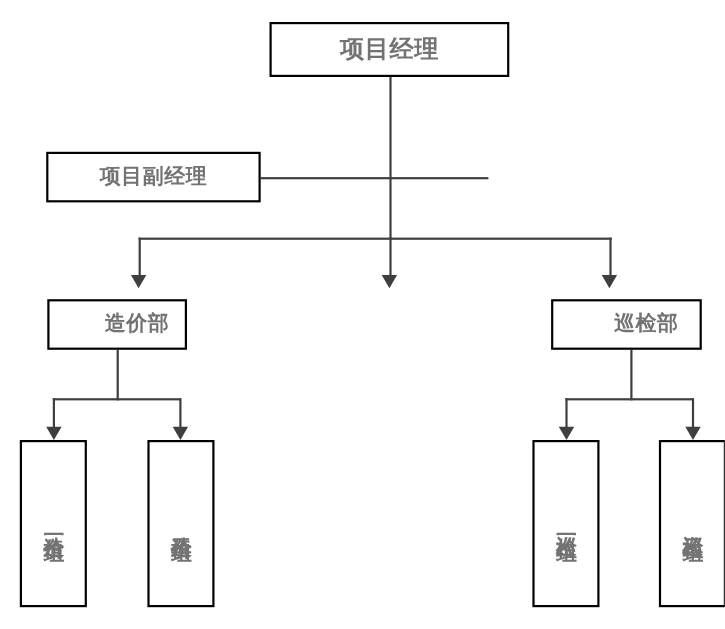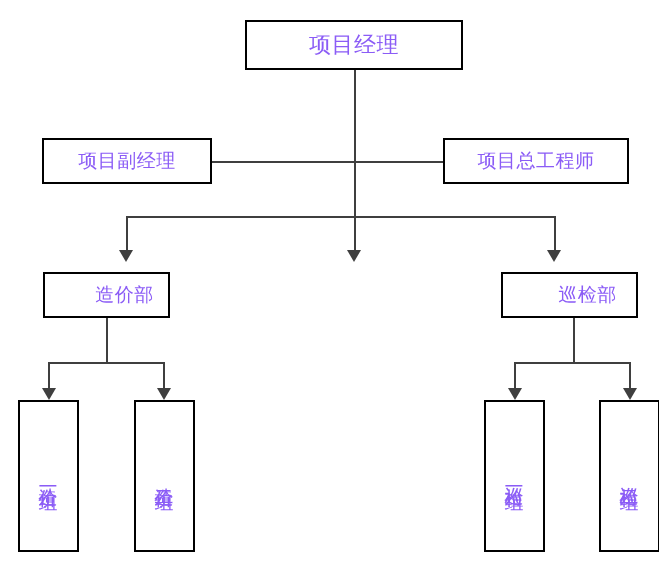--- a/index.html
+++ b/index.html
@@ -19,22 +19,23 @@
   }
   .node {
     position: absolute;
     box-sizing: border-box;
     border: 2px solid #000000;
     background: #ffffff;
     display: flex;
     align-items: center;
     justify-content: center;
     text-align: left;
-    color: #8b5cf6;
+    color: #737373;
     z-index: 3;
+    font-weight: bold;
   }
   .node .label {
     display: block;
     line-height: 1.12;
     letter-spacing: 0.5px;
   }
   .n-top { font-size: 22px; }
   .n-mid { font-size: 19px; }
   .n-dept { font-size: 19px; padding-left: 36px; }
   .n-leaf { font-size: 19px; }
@@ -92,27 +93,24 @@
   <div class="edge h" style="left:514px; top:362px; width:116px;"></div>
   <div class="edge v" style="left:514px; top:362px; height:29px;"></div>
   <div class="edge v" style="left:629px; top:362px; height:29px;"></div>
   <div class="arrow" style="left:508px; top:388px;"></div>
   <div class="arrow" style="left:623px; top:388px;"></div>
 
   <div class="node n-top" style="left:245px; top:20px; width:218px; height:50px;">
     <span class="label">项目经理</span>
   </div>
 
-  <div class="node n-mid" style="left:42px; top:138px; width:170px; height:46px;">
+  <div class="node n-mid" style="left:42px; top:138px; width:195px; height:46px;">
     <span class="label">项目副经理</span>
   </div>
 
-  <div class="node n-mid" style="left:443px; top:138px; width:186px; height:46px;">
-    <span class="label">项目总工程师</span>
-  </div>
 
   <div class="node n-dept" style="left:43px; top:272px; width:127px; height:46px;">
     <span class="label">造价部</span>
   </div>
 
 
   <div class="node n-dept" style="left:501px; top:272px; width:137px; height:46px;">
     <span class="label">巡检部</span>
   </div>
 

